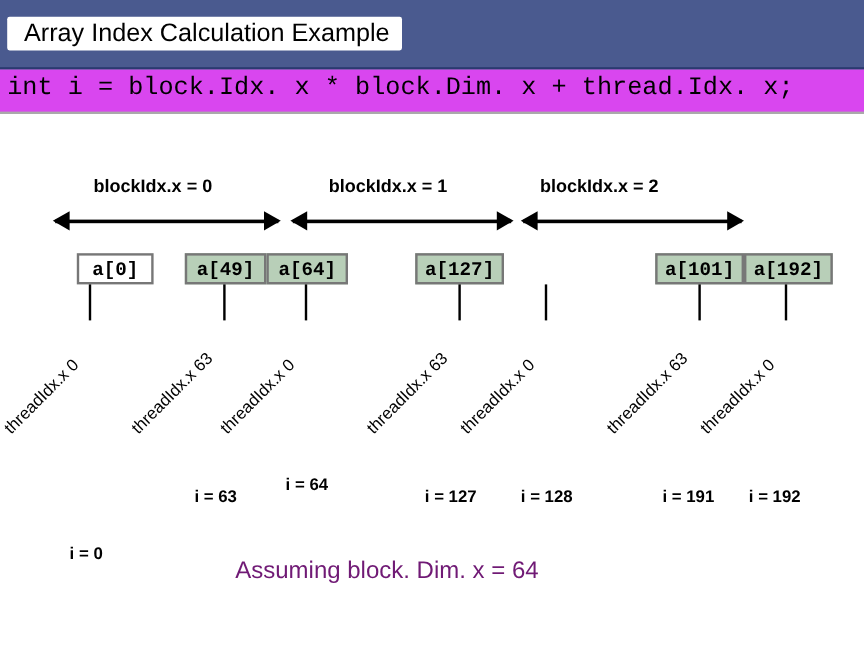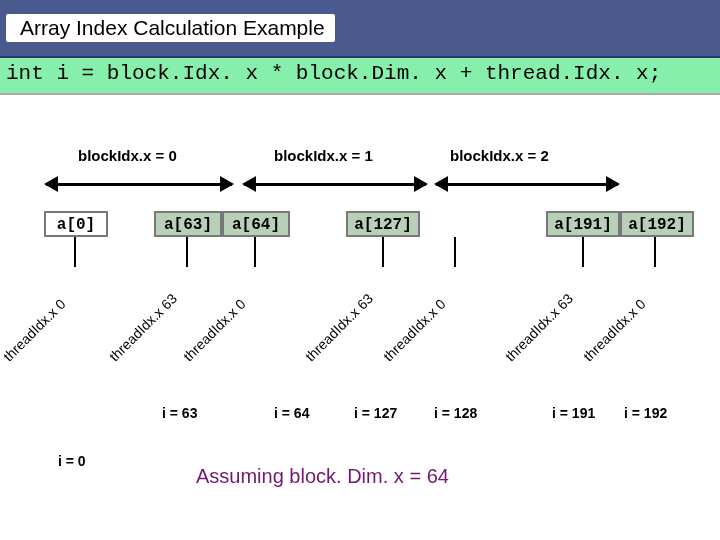--- a/index.html
+++ b/index.html
@@ -18,21 +18,21 @@
   }
   .title-text {
     background: #fff;
     display: inline-block;
     padding: 2px 10px 2px 14px;
     font-size: 21px;
     color: #000;
     border-radius: 2px;
   }
   .code-line {
-    background: #86efac;
+    background: #d946ef;
     border-bottom: 2px solid #aaa;
     font-family: "Courier New", monospace;
     font-size: 21px;
     padding: 4px 6px 8px 6px;
     color: #000;
   }
   .diagram {
     position: relative;
     width: 720px;
     height: 440px;
@@ -63,21 +63,21 @@
     border: 2px solid #777;
     background: #b8cfb8;
     font-family: "Courier New", monospace;
     font-weight: bold;
     font-size: 16px;
     text-align: center;
     padding: 3px 2px;
     height: 26px;
     line-height: 18px;
   }
-  .cell.white { background: #fff; }
+  .cell.white { background: #fff; margin-left: 20px; }
   .tick {
     position: absolute;
     width: 2px;
     height: 30px;
     background: #000;
   }
   .thread-label {
     position: absolute;
     transform: rotate(-45deg);
     transform-origin: left top;
@@ -110,44 +110,44 @@
 
   <div class="block-label" style="left:78px; top:52px;">blockIdx.x = 0</div>
   <div class="block-label" style="left:274px; top:52px;">blockIdx.x  = 1</div>
   <div class="block-label" style="left:450px; top:52px;">blockIdx.x  = 2</div>
 
   <div class="arrow-line" style="left:46px; top:88px; width:186px;"></div>
   <div class="arrow-line" style="left:244px; top:88px; width:182px;"></div>
   <div class="arrow-line" style="left:436px; top:88px; width:182px;"></div>
 
   <div class="cell white" style="left:44px; top:116px; width:64px;">a[0]</div>
-  <div class="cell" style="left:154px; top:116px; width:68px;">a[63]</div>
+  <div class="cell" style="left:154px; top:116px; width:68px;">a[49]</div>
   <div class="cell" style="left:222px; top:116px; width:68px;">a[64]</div>
   <div class="cell" style="left:346px; top:116px; width:74px;">a[127]</div>
-  <div class="cell" style="left:546px; top:116px; width:74px;">a[191]</div>
+  <div class="cell" style="left:546px; top:116px; width:74px;">a[101]</div>
   <div class="cell" style="left:620px; top:116px; width:74px;">a[192]</div>
 
   <div class="tick" style="left:74px; top:142px;"></div>
   <div class="tick" style="left:186px; top:142px;"></div>
   <div class="tick" style="left:254px; top:142px;"></div>
   <div class="tick" style="left:382px; top:142px;"></div>
   <div class="tick" style="left:454px; top:142px;"></div>
   <div class="tick" style="left:582px; top:142px;"></div>
   <div class="tick" style="left:654px; top:142px;"></div>
 
   <div class="thread-label" style="left:0px; top:258px;">threadIdx.x 0</div>
   <div class="thread-label" style="left:106px; top:258px;">threadIdx.x 63</div>
   <div class="thread-label" style="left:180px; top:258px;">threadIdx.x 0</div>
   <div class="thread-label" style="left:302px; top:258px;">threadIdx.x 63</div>
   <div class="thread-label" style="left:380px; top:258px;">threadIdx.x 0</div>
   <div class="thread-label" style="left:502px; top:258px;">threadIdx.x 63</div>
   <div class="thread-label" style="left:580px; top:258px;">threadIdx.x 0</div>
 
   <div class="i-label" style="left:58px; top:310px;margin-top:48px;">i = 0</div>
   <div class="i-label" style="left:162px; top:310px;">i = 63</div>
-  <div class="i-label" style="left:238px; top:310px;margin-left:36px;">i = 64</div>
+  <div class="i-label" style="left:238px; top:300px;">i = 64</div>
   <div class="i-label" style="left:354px; top:310px;">i = 127</div>
   <div class="i-label" style="left:434px; top:310px;">i = 128</div>
   <div class="i-label" style="left:552px; top:310px;">i = 191</div>
   <div class="i-label" style="left:624px; top:310px;">i = 192</div>
 
   <div class="footer" style="left:196px; top:370px;">Assuming block. Dim. x = 64</div>
 </div>
 
 </body></html>

